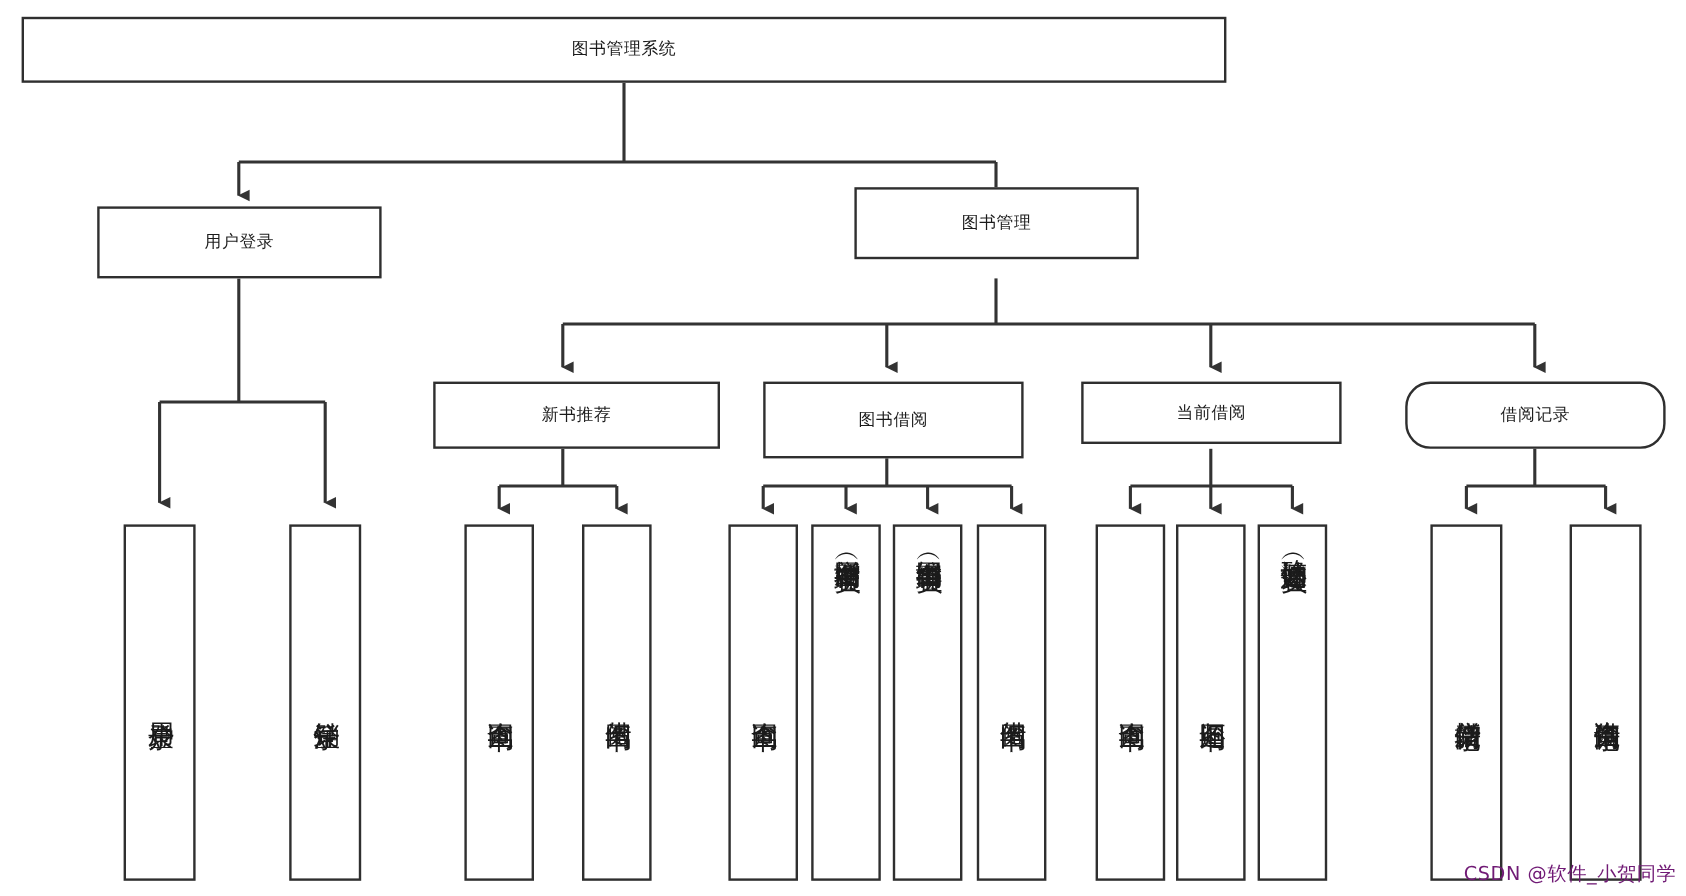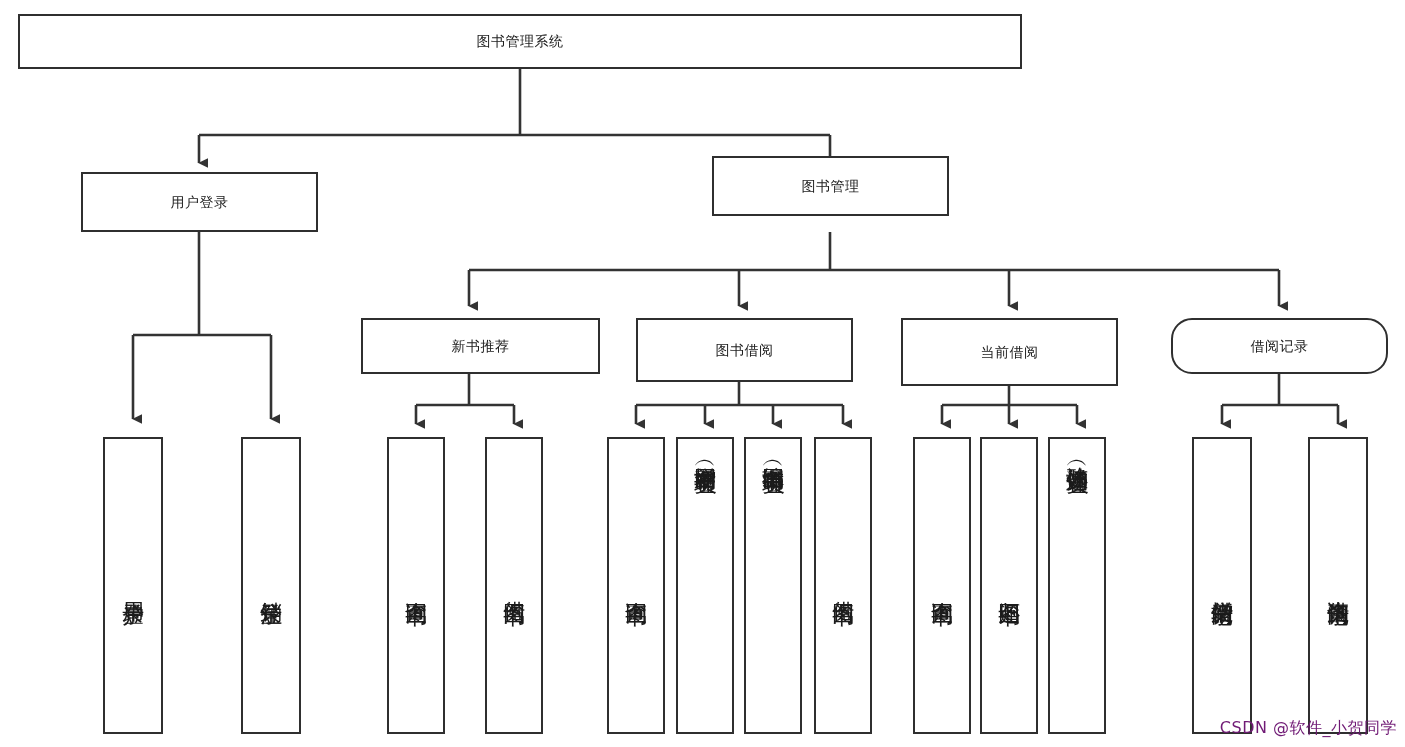--- a/index.html
+++ b/index.html
@@ -140,21 +140,21 @@
   <div class="node h" style="left:712px; top:156px; width:237px; height:60px;">
     <span class="lbl">图书管理</span>
   </div>
 
   <div class="node h" style="left:361px; top:318px; width:239px; height:56px;">
     <span class="lbl">新书推荐</span>
   </div>
   <div class="node h" style="left:636px; top:318px; width:217px; height:64px;">
     <span class="lbl">图书借阅</span>
   </div>
-  <div class="node h" style="left:901px; top:318px; width:217px; height:68px;">
+  <div class="node h" style="left:901px; top:318px; width:217px; height:52px;">
     <span class="lbl">当前借阅</span>
   </div>
   <div class="node h" style="left:1171px; top:318px; width:217px; height:56px;border-radius:21px;">
     <span class="lbl">借阅记录</span>
   </div>
 
   <div class="node v mid" style="left:103px; top:437px; width:60px; height:297px;">
     <span class="lbl">用户登录</span>
   </div>
   <div class="node v mid" style="left:241px; top:437px; width:60px; height:297px;">

